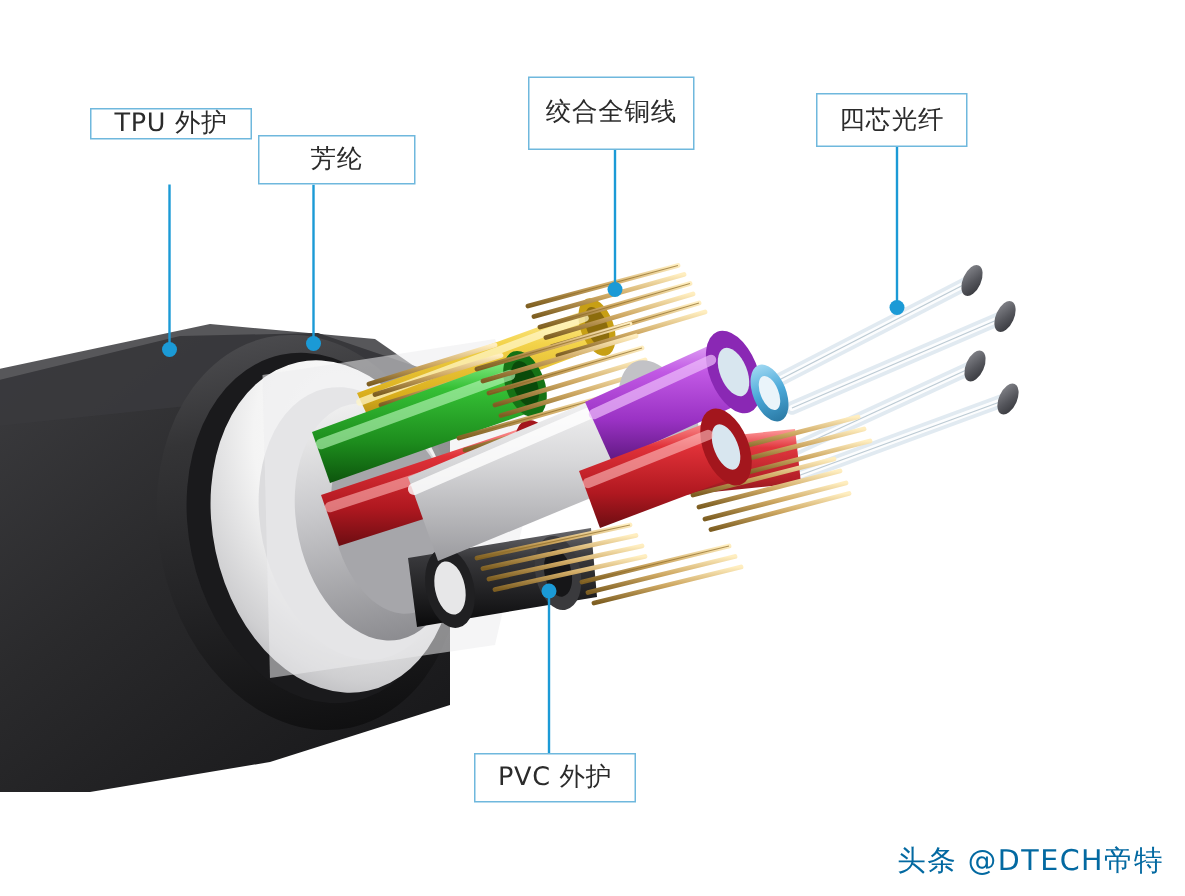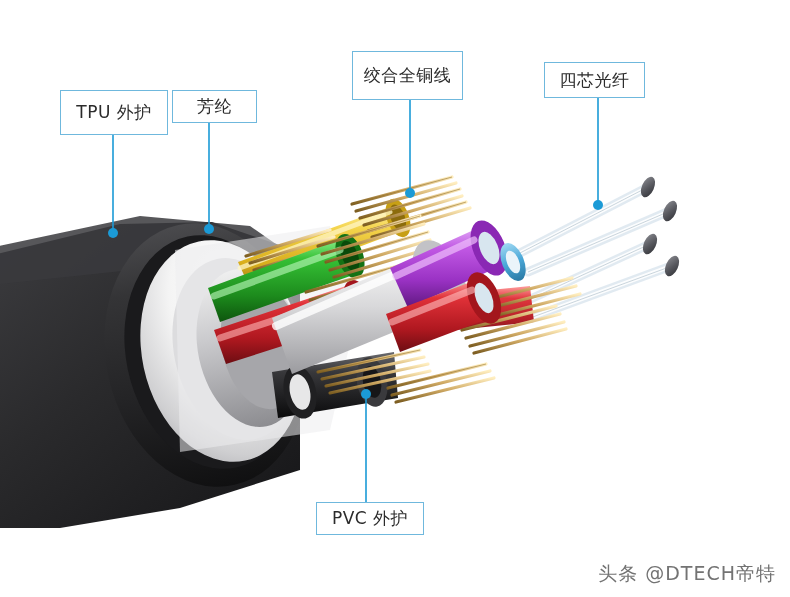--- a/index.html
+++ b/index.html
@@ -33,21 +33,21 @@
     justify-content: center;
     white-space: nowrap;
     letter-spacing: 0.5px;
     z-index: 20;
   }
   .watermark {
     position: absolute;
     right: 14px;
     bottom: 10px;
     font-size: 19px;
-    color: #737373;
+    color: #0369a1;
     letter-spacing: 1px;
     text-shadow: 0 0 2px rgba(255,255,255,0.95), 0 0 4px rgba(255,255,255,0.8);
     z-index: 25;
     white-space: nowrap;
   }
 </style>
 </head>
 <body>
 
 <div id="stage">
@@ -326,25 +326,25 @@
         <circle cx="209" cy="229" r="5" fill="#1b9ad6"></circle>
         <line x1="410" y1="87" x2="410" y2="191" stroke="#1b9ad6" stroke-width="1.6"></line>
         <circle cx="410" cy="193" r="5" fill="#1b9ad6"></circle>
         <line x1="598" y1="98" x2="598" y2="203" stroke="#1b9ad6" stroke-width="1.6"></line>
         <circle cx="598" cy="205" r="5" fill="#1b9ad6"></circle>
         <line x1="366" y1="396" x2="366" y2="502" stroke="#1b9ad6" stroke-width="1.6"></line>
         <circle cx="366" cy="394" r="5" fill="#1b9ad6"></circle>
       </g>
   </svg>
 
-  <div class="callout-box" id="cb-tpu" style="left: 60px; top: 90px; width: 108px; height: 45px; border-color: rgb(111, 184, 221); color: rgb(43, 43, 43);">
+  <div class="callout-box" id="cb-tpu" style="left: 60px; top: 72px; width: 108px; height: 21px; border-color: rgb(111, 184, 221); color: rgb(43, 43, 43);">
       <span>TPU 外护</span>
     </div>
 
-  <div class="callout-box" id="cb-aramid" style="left: 172px; top: 90px; width: 85px; height: 33px; border-color: rgb(111, 184, 221); color: rgb(43, 43, 43);">
+  <div class="callout-box" id="cb-aramid" style="left: 172px; top: 90px; width: 105px; height: 33px; border-color: rgb(111, 184, 221); color: rgb(43, 43, 43);">
       <span>芳纶</span>
     </div>
 
   <div class="callout-box" id="cb-copper" style="left: 352px; top: 51px; width: 111px; height: 49px; border-color: rgb(111, 184, 221); color: rgb(43, 43, 43);">
       <span>绞合全铜线</span>
     </div>
 
   <div class="callout-box" id="cb-fiber" style="left: 544px; top: 62px; width: 101px; height: 36px; border-color: rgb(111, 184, 221); color: rgb(43, 43, 43);">
       <span>四芯光纤</span>
     </div>

